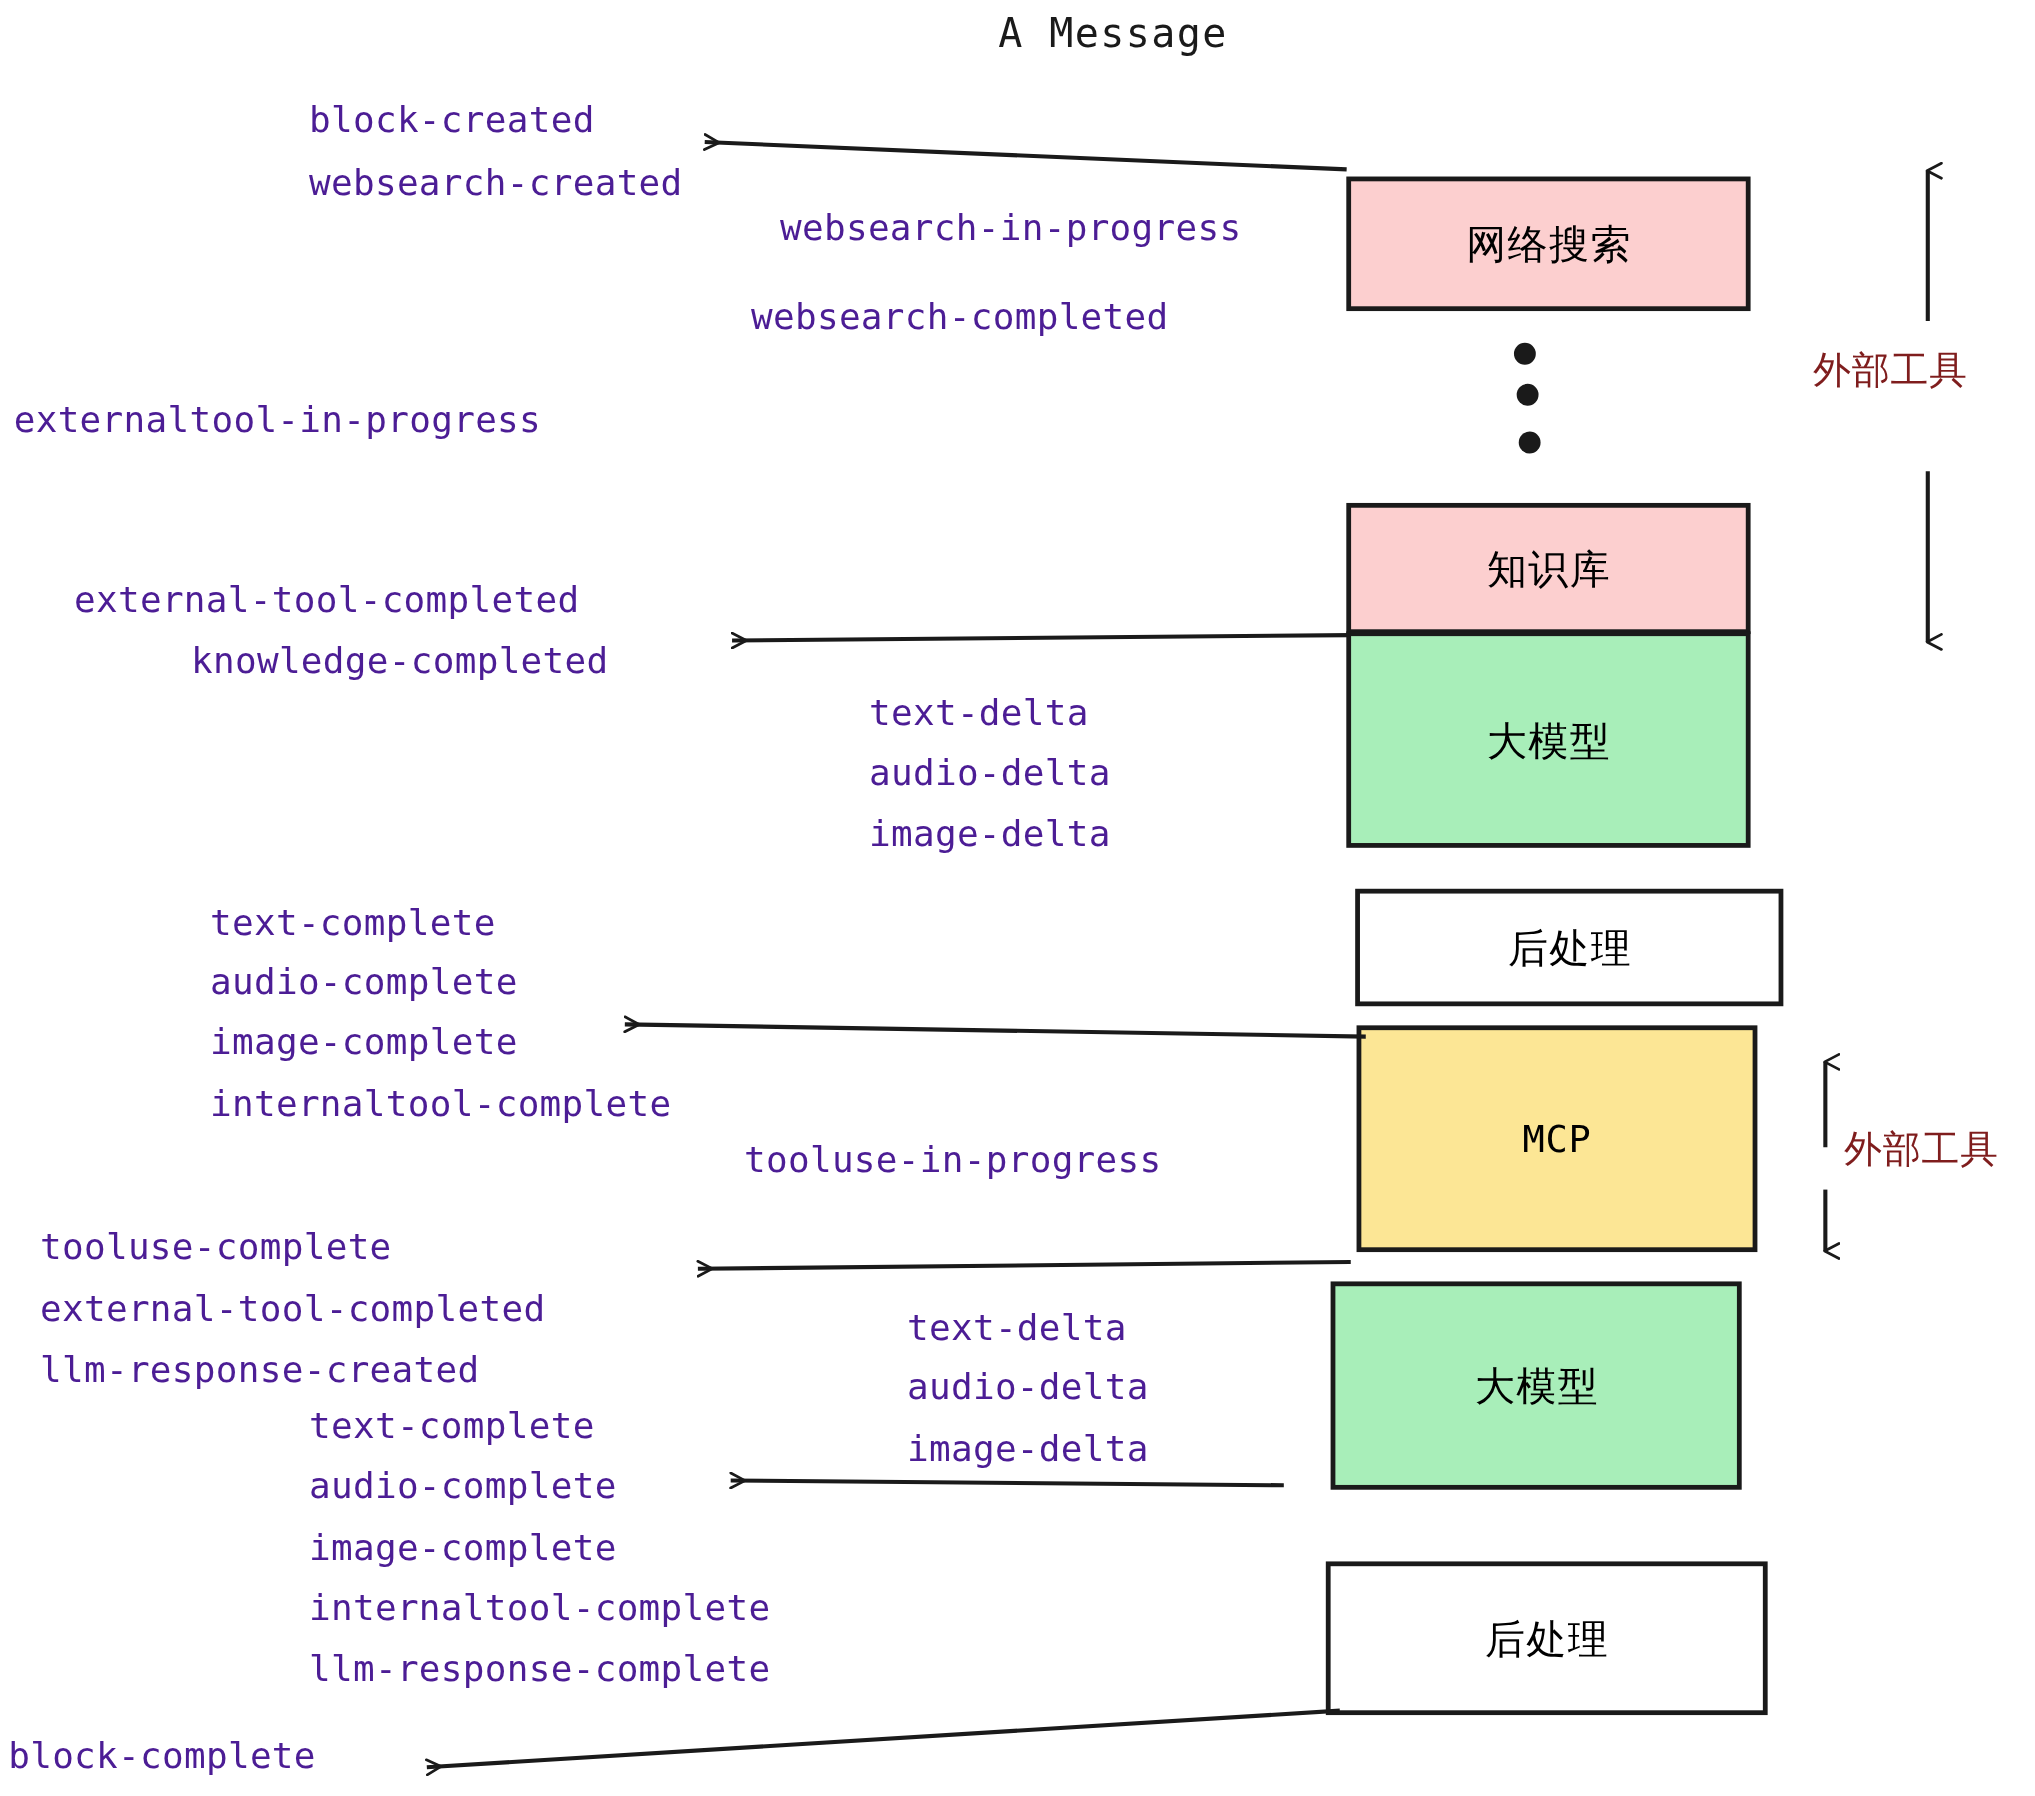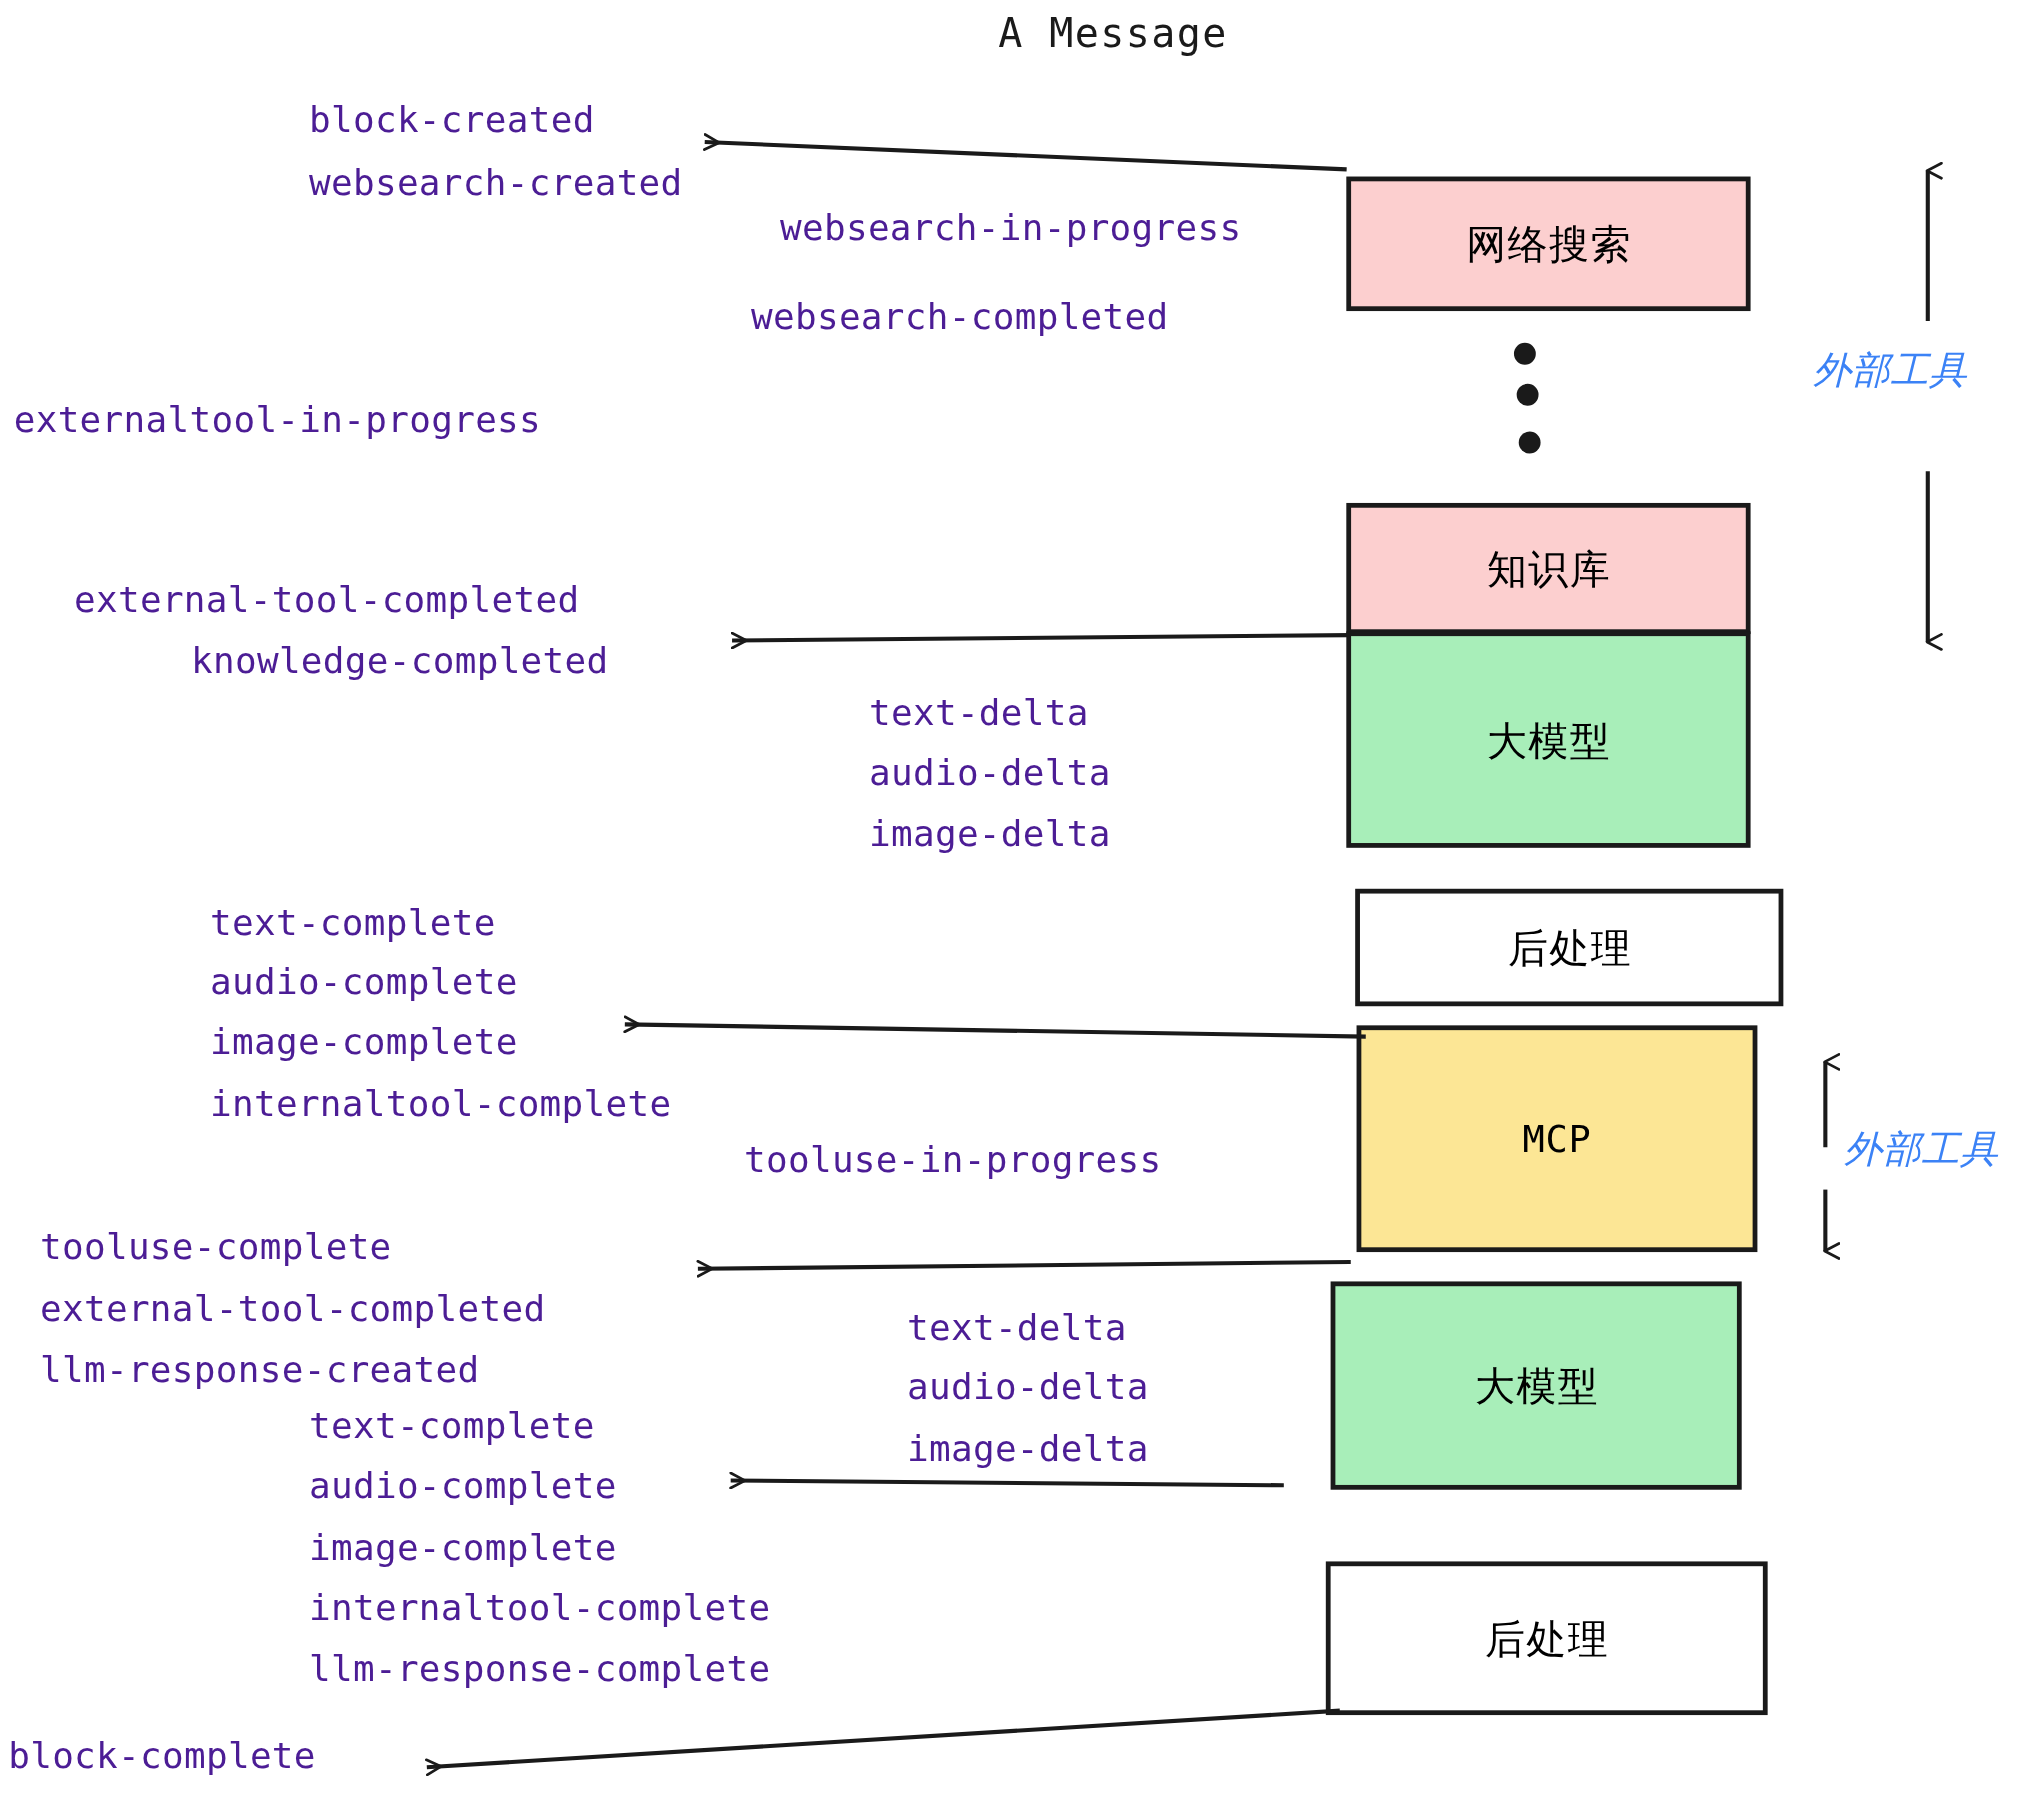--- a/index.html
+++ b/index.html
@@ -47,24 +47,23 @@
   }
   .box-label.latin {
     font-family: "DejaVu Sans Mono", monospace;
     font-size: 37px;
     letter-spacing: 0.7px;
   }
   .side-label {
     position: absolute;
     font-family: "Liberation Sans", "DejaVu Sans", sans-serif;
     font-size: 38px;
-    color: #3b82f6;
+    color: #7f1d1d;
     white-space: nowrap;
     letter-spacing: 0.7px;
-    font-style: italic;
   }
   .title {
     position: absolute;
     font-family: "DejaVu Sans Mono", monospace;
     font-size: 40px;
     color: #1a1a1a;
     white-space: nowrap;
     transform: translateX(-50%);
     letter-spacing: 1.4px;
   }

